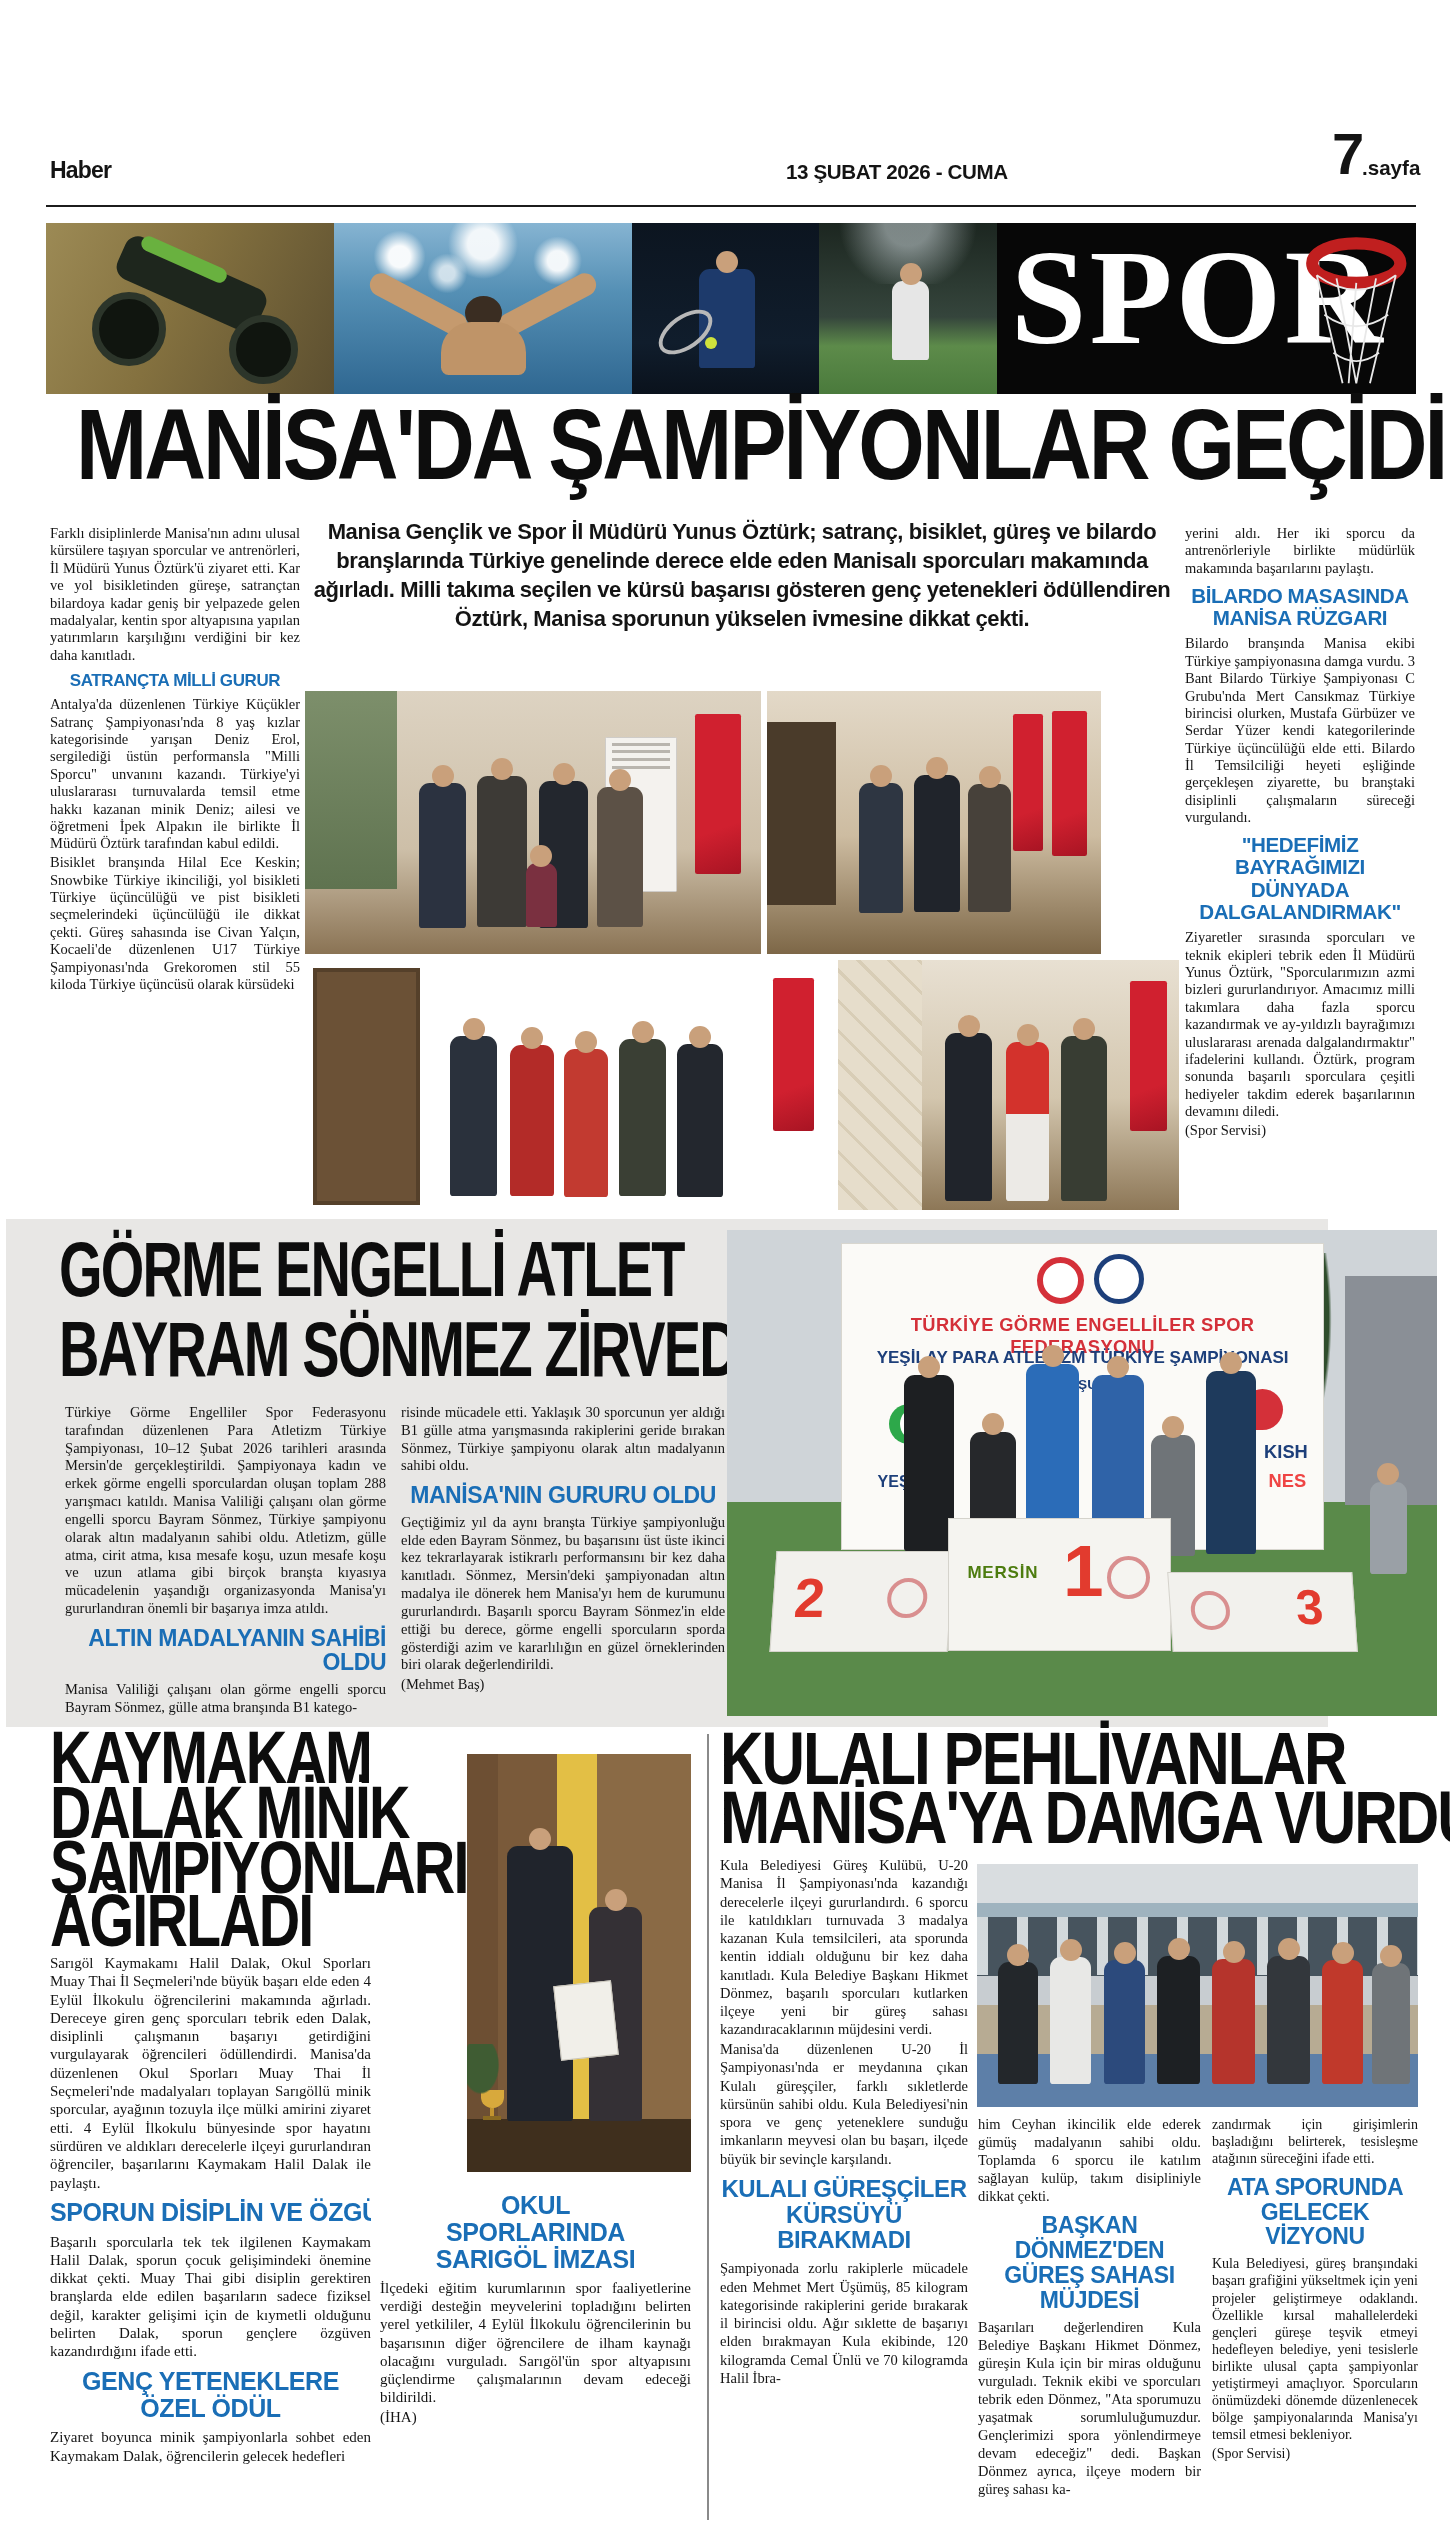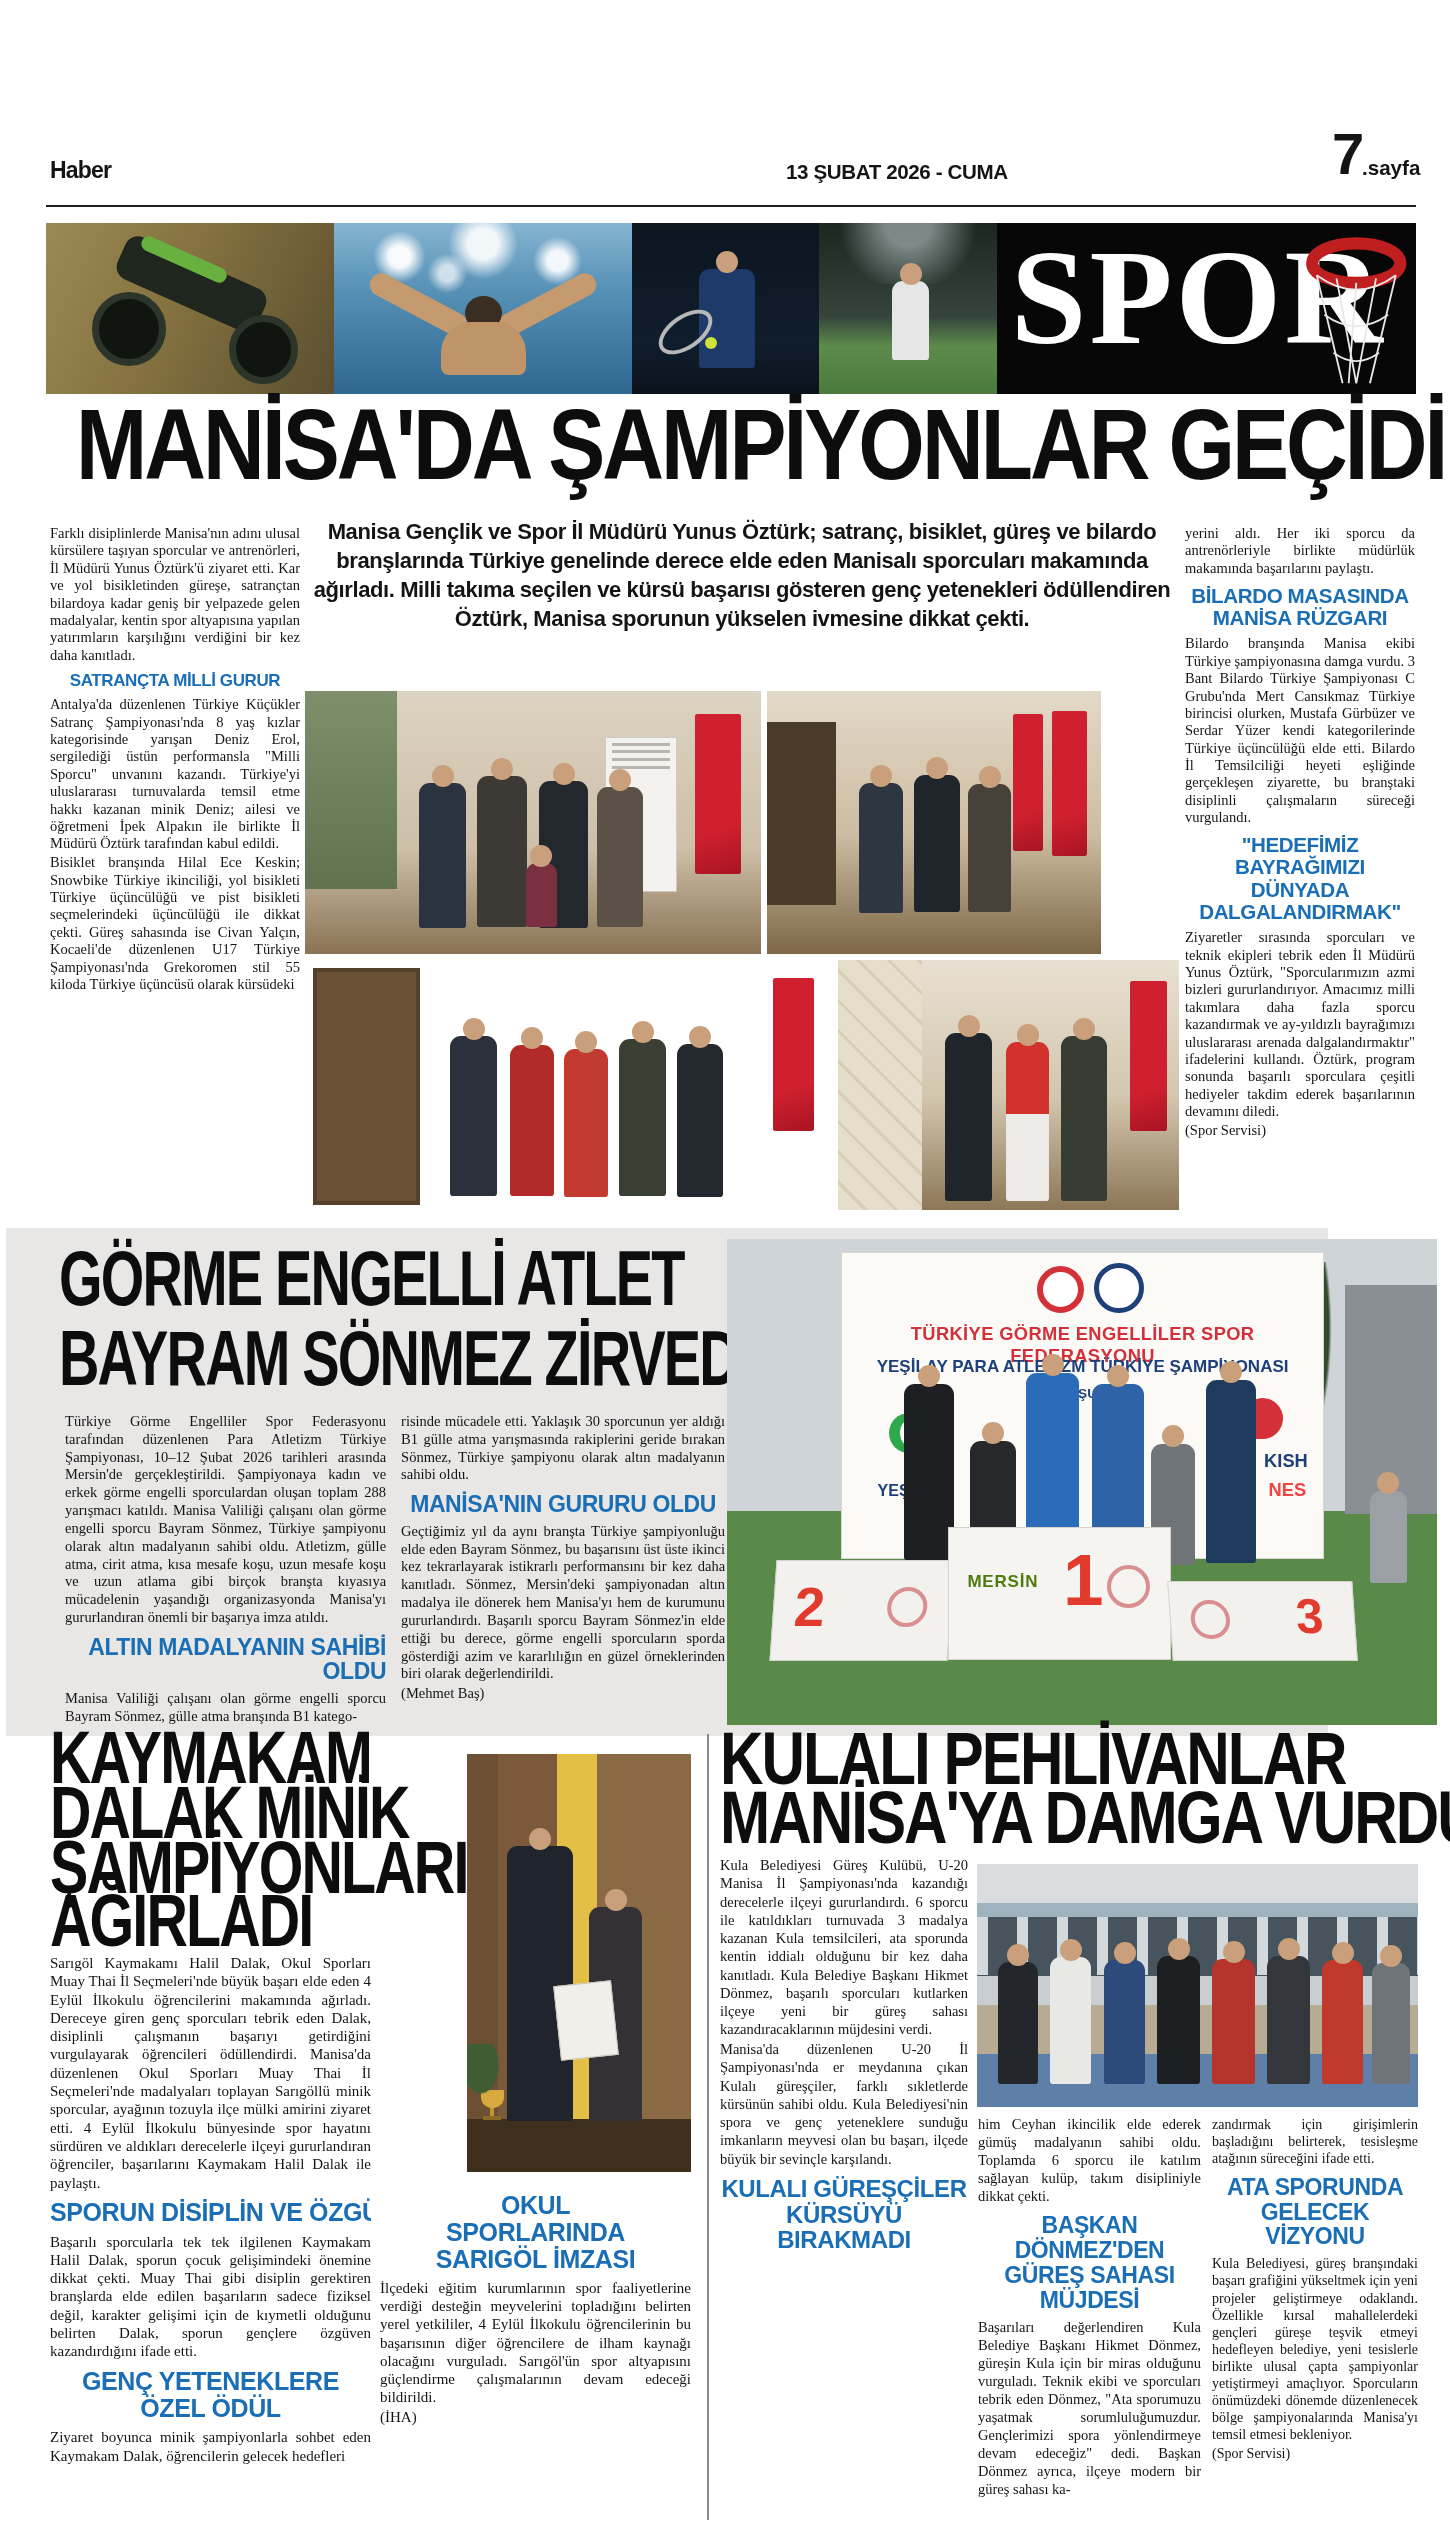--- a/index.html
+++ b/index.html
@@ -134,21 +134,21 @@
 
   <div class="abs jtext" style="left:1185px;top:525px;width:230px;height:688px;font-size:14.5px;line-height:1.2;overflow:hidden;">
     <p class="body-p">yerini aldı. Her iki sporcu da antrenörleriyle birlikte müdürlük makamında başarılarını paylaştı.</p>
     <div class="bluehead" style="font-size:20.6px;">BİLARDO MASASINDA MANİSA RÜZGARI</div>
     <p class="body-p">Bilardo branşında Manisa ekibi Türkiye şampiyonasına damga vurdu. 3 Bant Bilardo Türkiye Şampiyonası C Grubu'nda Mert Cansıkmaz Türkiye birincisi olurken, Mustafa Gürbüzer ve Serdar Yüzer kendi kategorilerinde Türkiye üçüncülüğü elde etti. Bilardo İl Temsilciliği heyeti eşliğinde gerçekleşen ziyarette, bu branştaki disiplinli çalışmaların süreceği vurgulandı.</p>
     <div class="bluehead" style="font-size:20.6px;">"HEDEFİMİZ BAYRAĞIMIZI DÜNYADA DALGALANDIRMAK"</div>
     <p class="body-p">Ziyaretler sırasında sporcuları ve teknik ekipleri tebrik eden İl Müdürü Yunus Öztürk, "Sporcularımızın azmi bizleri gururlandırıyor. Amacımız milli takımlara daha fazla sporcu kazandırmak ve ay-yıldızlı bayrağımızı uluslararası arenada dalgalandırmaktır" ifadelerini kullandı. Öztürk, program sonunda başarılı sporculara çeşitli hediyeler takdim ederek başarılarının devamını diledi.</p>
     <p class="body-p" style="text-align:left;">(Spor Servisi)</p>
   </div>
 
-  <div class="abs" style="left:6.1px;top:1219px;width:1322px;height:508px;background:#e8e7e5;margin-top:9px;">
+  <div class="abs" style="left:6.1px;top:1219px;width:1322px;height:508px;background:#e8e7e5;">
     <div class="abs" style="left:53px;top:10.7px;width:672px;height:168px;">
       <span class="bighead cond" style="font-size:70px;letter-spacing:-2.3px;line-height:1.02;transform:scale(0.8,1.12);">
         <span style="display:block;">GÖRME ENGELLİ ATLET</span>
         <span style="display:block;">BAYRAM SÖNMEZ ZİRVEDE</span>
       </span>
     </div>
     <div class="abs jtext" style="left:59px;top:185px;width:321px;height:313px;font-size:14.5px;line-height:1.23;overflow:hidden;">
       <p class="body-p">Türkiye Görme Engelliler Spor Federasyonu tarafından düzenlenen Para Atletizm Türkiye Şampiyonası, 10–12 Şubat 2026 tarihleri arasında Mersin'de gerçekleştirildi. Şampiyonaya kadın ve erkek görme engelli sporculardan oluşan toplam 288 yarışmacı katıldı. Manisa Valiliği çalışanı olan görme engelli sporcu Bayram Sönmez, Türkiye şampiyonu olarak altın madalyanın sahibi oldu. Atletizm, gülle atma, cirit atma, kısa mesafe koşu, uzun mesafe koşu ve uzun atlama gibi birçok branşta kıyasıya mücadelenin yaşandığı organizasyonda Manisa'yı gururlandıran önemli bir başarıya imza atıldı.</p>
       <div class="bluehead" style="font-size:23px;text-align:right;">ALTIN MADALYANIN SAHİBİ OLDU</div>
       <p class="body-p">Manisa Valiliği çalışanı olan görme engelli sporcu Bayram Sönmez, gülle atma branşında B1 katego-</p>
@@ -242,20 +242,21 @@
     <span class="bighead cond" style="font-size:70px;letter-spacing:-2.3px;line-height:0.82;transform:scale(0.86,1.05);">
       <span style="display:block;">KULALI PEHLİVANLAR</span>
       <span style="display:block;">MANİSA'YA DAMGA VURDU</span>
     </span>
   </div>
 
   <div class="abs jtext" style="left:720px;top:1856px;width:248px;height:668px;font-size:14.5px;line-height:1.26;overflow:hidden;">
     <p class="body-p">Kula Belediyesi Güreş Kulübü, U-20 Manisa İl Şampiyonası'nda kazandığı derecelerle ilçeyi gururlandırdı. 6 sporcu ile katıldıkları turnuvada 3 madalya kazanan Kula temsilcileri, ata sporunda kentin iddialı olduğunu bir kez daha kanıtladı. Kula Belediye Başkanı Hikmet Dönmez, başarılı sporcuları kutlarken ilçeye yeni bir güreş sahası kazandıracaklarının müjdesini verdi.</p>
     <p class="body-p">Manisa'da düzenlenen U-20 İl Şampiyonası'nda er meydanına çıkan Kulalı güreşçiler, farklı sıkletlerde kürsünün sahibi oldu. Kula Belediyesi'nin spora ve genç yeteneklere sunduğu imkanların meyvesi olan bu başarı, ilçede büyük bir sevinçle karşılandı.</p>
     <div class="bluehead" style="font-size:24px;">KULALI GÜREŞÇİLER KÜRSÜYÜ BIRAKMADI</div>
+    <p class="body-p">Şampiyonada zorlu rakiplerle mücadele eden Mehmet Mert Üşümüş, 85 kilogram kategorisinde rakiplerini geride bırakarak il birincisi oldu. Ağır sıklette de başarıyı elden bırakmayan Kula ekibinde, 120 kilogramda Cemal Ünlü ve 70 kilogramda Halil İbra-</p>
   </div>
 
   <div class="photo" style="left:977px;top:1864px;width:441px;height:243px;background:linear-gradient(180deg,#d9dde0 0 16%,#9fb3bf 16% 22%,#47545e 22% 46%,#c8cdd1 46% 58%,#b7ab93 58% 78%,#5d7fa8 78% 100%);">
     <div class="abs" style="left:0;top:53px;width:441px;height:58px;background:repeating-linear-gradient(90deg,rgba(235,240,242,0.85) 0 10.7px,rgba(0,0,0,0) 10.7px 40px);"></div>
     <div class="person" style="left:21.4px;top:98px;width:40px;height:122px;background:#23272b;"></div>
     <div class="person" style="left:73px;top:93px;width:41px;height:127px;background:#e8e8e6;"></div>
     <div class="person" style="left:127px;top:96px;width:41px;height:124px;background:#2c4a7c;"></div>
     <div class="person" style="left:180px;top:92px;width:43px;height:128px;background:#1d2023;"></div>
     <div class="person" style="left:235px;top:95px;width:43px;height:125px;background:#b5342c;"></div>
     <div class="person" style="left:290px;top:92px;width:43px;height:128px;background:#33373c;"></div>

